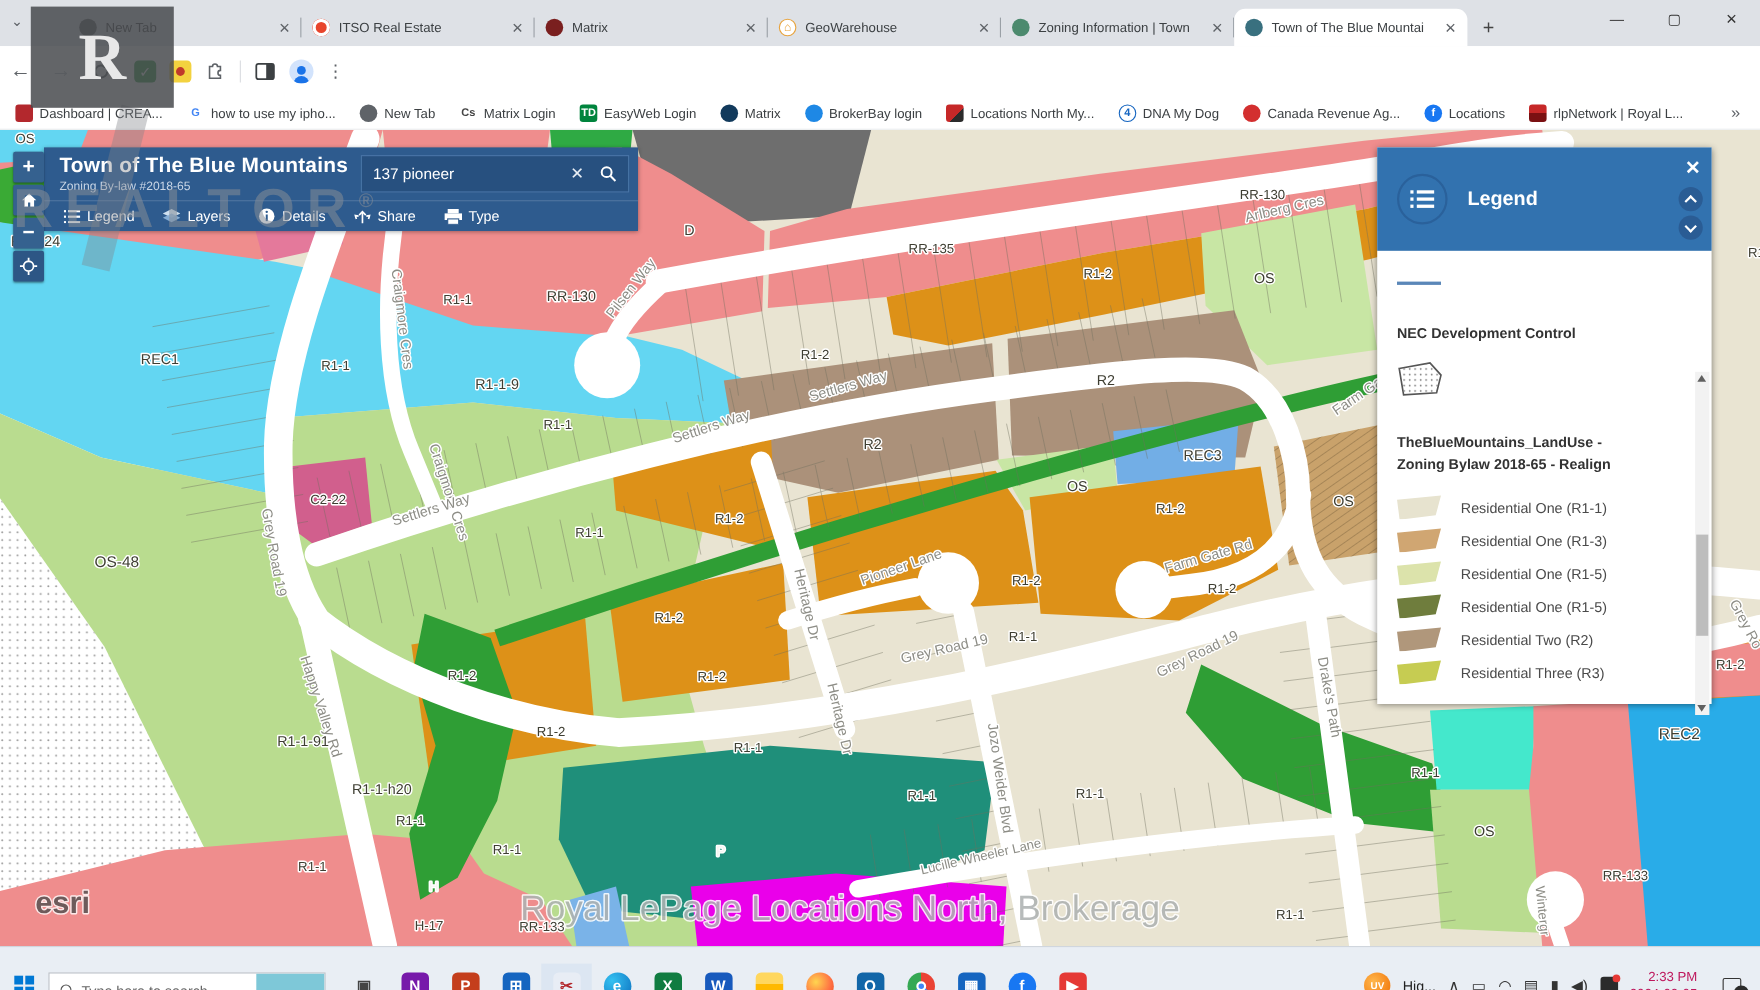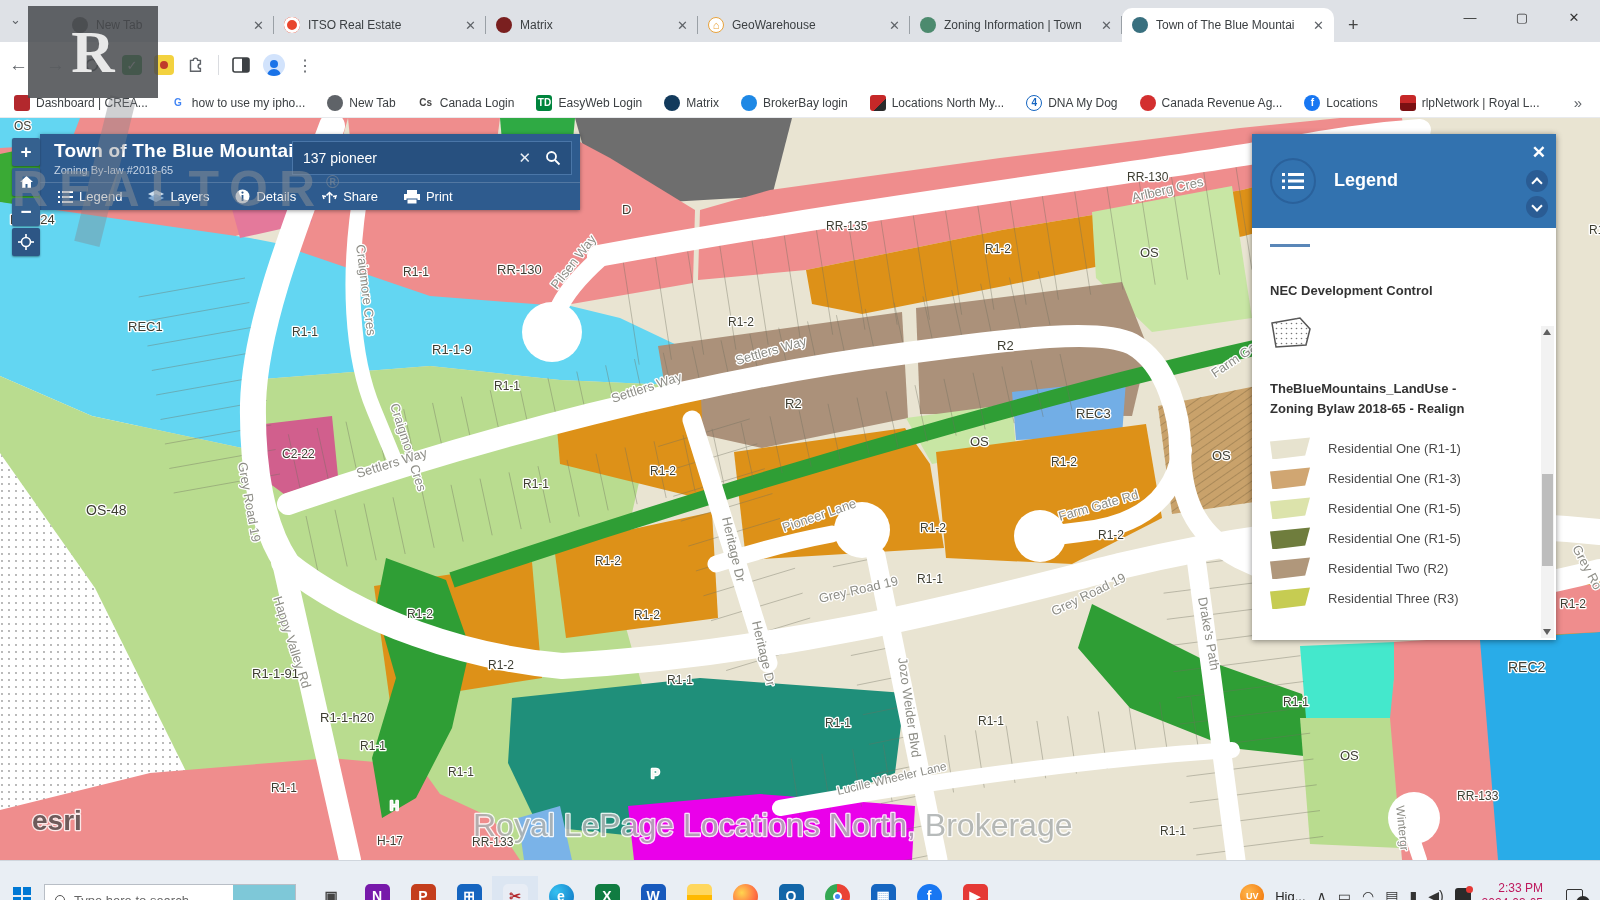--- a/index.html
+++ b/index.html
@@ -45,37 +45,37 @@
   #mapsvg text { paint-order:stroke; stroke:#ffffff; stroke-width:2.6px; stroke-linejoin:round; }
 
   
   .mapbtn { position:absolute; left:12px; width:28px; height:28px; background:#35618f; color:#fff; font-size:19px; font-weight:bold; display:flex; align-items:center; justify-content:center; border-radius:2px; box-shadow:0 1px 2px rgba(0,0,0,.4); z-index:20; }
 
   
   #app-header { position:absolute; left:40px; top:16px; width:540px; height:76px; background:#2e5b8e; z-index:18; box-shadow:0 1px 4px rgba(0,0,0,.4); }
   #app-titlerow { height:48px; position:relative; padding:6px 0 0 14px; }
   #app-title { color:#fff; font-size:19px; font-weight:bold; letter-spacing:.2px; }
   #app-subtitle { color:#c9d6e6; font-size:11px; margin-top:2px; }
-  #app-search { position:absolute; right:8px; top:7px; width:280px; height:34px; background:#27507f; border:1px solid #4a76a8; display:flex; align-items:center; padding:0 10px; }
+  #app-search { position:absolute; right:8px; top:7px; width:244px; height:34px; background:#27507f; border:1px solid #4a76a8; display:flex; align-items:center; padding:0 10px; }
   #app-search-value { color:#fff; font-size:14px; flex:1; }
   #app-search .clr { color:#e8eef5; font-size:15px; margin-right:14px; }
   #app-toolbar { height:28px; border-top:1px solid rgba(255,255,255,.18); display:flex; align-items:center; padding-left:18px; gap:26px; }
   .tbitem { display:flex; align-items:center; gap:6px; color:#fff; font-size:13px; }
 
   
   #legend-panel { position:absolute; left:1252px; top:16px; width:304px; height:506px; background:#fff; z-index:18; box-shadow:0 1px 6px rgba(0,0,0,.45); }
   #legend-header { height:94px; background:#3272af; position:relative; }
   #legend-hicon { position:absolute; left:18px; top:24px; width:46px; height:46px; border:2px solid #2a619b; border-radius:50%; display:flex; align-items:center; justify-content:center; }
   #legend-title { position:absolute; left:82px; top:36px; color:#fff; font-size:18px; font-weight:bold; }
   #legend-close { position:absolute; right:10px; top:8px; color:#fff; font-size:17px; font-weight:bold; }
   .lg-circbtn { position:absolute; right:8px; width:22px; height:22px; background:#2a5c94; border-radius:50%; display:flex; align-items:center; justify-content:center; }
   .chev { width:8px; height:8px; border-left:2px solid #fff; border-bottom:2px solid #fff; }
   .chev.up { transform:rotate(135deg); margin-top:3px; }
   .chev.down { transform:rotate(-45deg); margin-bottom:3px; }
-  #legend-body { position:relative; height:412px; padding:16px 36px 0 18px; overflow:hidden; }
+  #legend-body { position:relative; height:412px; padding:16px 36px 0 18px; overflow:hidden;margin-top:12px; }
   #lg-line-swatch { width:40px; height:3px; background:#5a87b8; margin-bottom:34px; }
   .lg-heading { font-size:13px; color:#333; font-weight:bold; margin-bottom:14px; line-height:1.55; }
   #lg-nec-swatch { margin:2px 0 26px 0; }
   .lg-item { display:flex; align-items:center; height:30px; }
   .lg-swatch { width:40px; height:22px; margin-right:18px; clip-path:polygon(0 18%, 100% 0, 88% 82%, 6% 100%); flex:0 0 40px; }
   .lg-label { font-size:13px; color:#4a4a4a; }
   #lg-scroll { position:absolute; right:2px; top:98px; bottom:2px; width:13px; background:#f2f2f2; }
   #lg-scroll .arr { position:absolute; left:2px; width:0; height:0; border-left:4.5px solid transparent; border-right:4.5px solid transparent; }
   #lg-scroll .arr.up { top:3px; border-bottom:6px solid #606060; }
   #lg-scroll .arr.down { bottom:3px; border-top:6px solid #606060; }
@@ -196,21 +196,21 @@
     <div class="bm">
       <span class="bm-ic" style="background: transparent; color: rgb(66, 133, 244);">G</span>
       <span class="bm-label">how to use my ipho...</span>
     </div>
     <div class="bm">
       <span class="bm-ic" style="background: rgb(95, 99, 104); border-radius: 50%;"></span>
       <span class="bm-label">New Tab</span>
     </div>
     <div class="bm">
       <span class="bm-ic" style="background: transparent; color: rgb(68, 68, 68);">Cs</span>
-      <span class="bm-label">Canada Login</span>
+      <span class="bm-label">Matrix Login</span>
     </div>
     <div class="bm">
       <span class="bm-ic" style="background: rgb(0, 132, 61); color: rgb(255, 255, 255);">TD</span>
       <span class="bm-label">EasyWeb Login</span>
     </div>
     <div class="bm">
       <span class="bm-ic" style="background: rgb(18, 58, 92); border-radius: 50%;"></span>
       <span class="bm-label">Matrix</span>
     </div>
     <div class="bm">
@@ -627,21 +627,21 @@
             </g>
           </svg>
         <span>Share</span>
       </div>
       <div class="tbitem">
         <svg width="16" height="14" viewBox="0 0 16 14">
             <rect x="3" y="0" width="10" height="4" fill="#fff"></rect>
             <rect x="0" y="4" width="16" height="6" fill="#fff"></rect>
             <rect x="3" y="9" width="10" height="5" fill="#fff" stroke="#2e5b8e"></rect>
           </svg>
-        <span>Print</span>
+        <span>Type</span>
       </div>
     </div>
   </div>
 
   
   <div id="legend-panel">
     <div id="legend-header">
       <div id="legend-hicon">
         <svg width="22" height="18" viewBox="0 0 22 18">
             <g fill="#fff">

